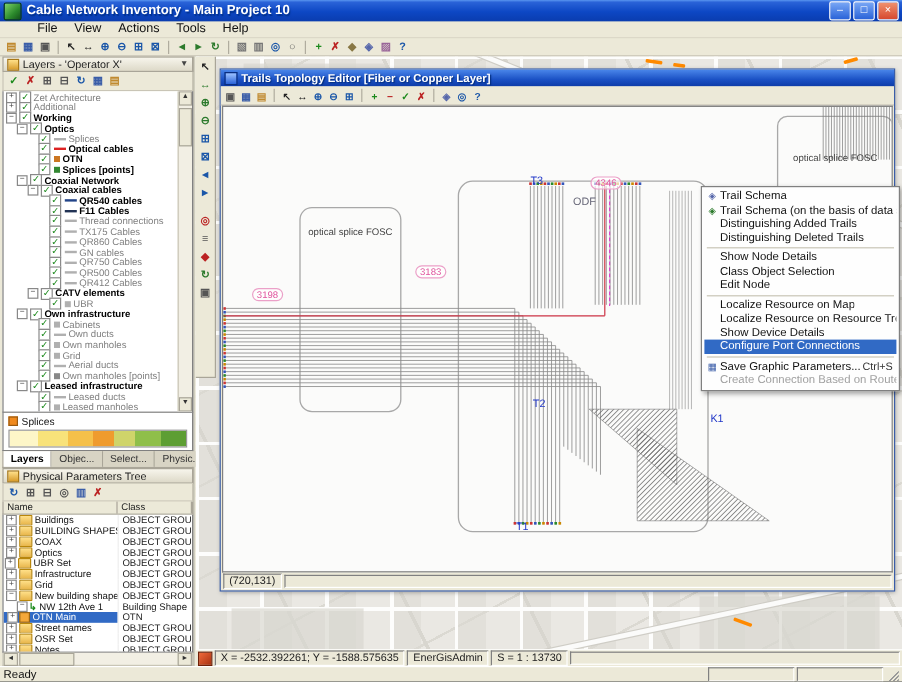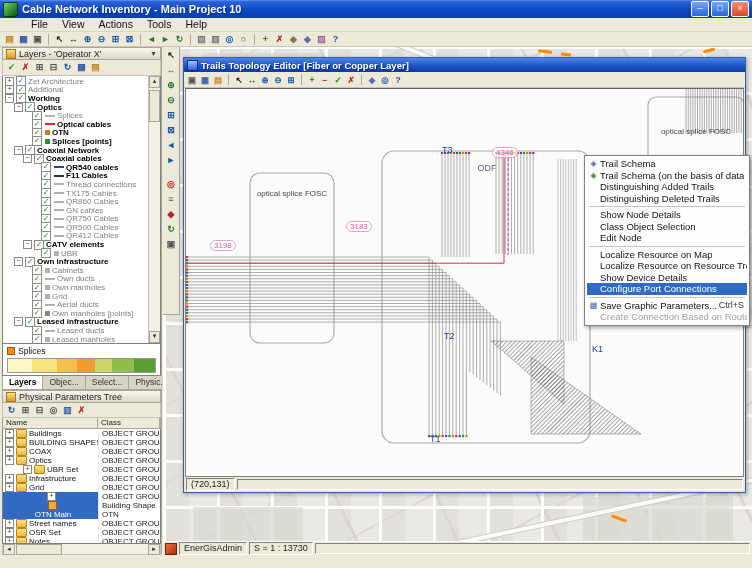--- a/index.html
+++ b/index.html
@@ -431,21 +431,21 @@
           </div>
           <div class="rrow">
             <div class="rname" style="padding-left: 2px;">
               <span class="exp">+</span>
               <span class="ficon"></span>
               <span class="txt">Optics</span>
             </div>
             <div class="rcls">OBJECT GROUP</div>
           </div>
           <div class="rrow">
-            <div class="rname" style="padding-left: 20px;">
+            <div class="rname" style="padding-left: 1px;">
               <span class="exp">+</span>
               <span class="ficon"></span>
               <span class="txt">UBR Set</span>
             </div>
             <div class="rcls">OBJECT GROUP</div>
           </div>
           <div class="rrow">
             <div class="rname" style="padding-left: 2px;">
               <span class="exp">+</span>
               <span class="ficon"></span>
@@ -471,21 +471,21 @@
           </div>
           <div class="rrow">
             <div class="rname" style="padding-left: 11px;">
               <span class="exp">−</span>
               <span class="aicon">↳</span>
               <span class="txt">NW 12th Ave 1</span>
             </div>
             <div class="rcls">Building Shape</div>
           </div>
           <div class="rrow sel">
-            <div class="rname" style="padding-left: 3px; flex-direction: column;">
+            <div class="rname" style="padding-left: 3px;">
               <span class="exp">+</span>
               <span class="oicon"></span>
               <span class="txt">OTN Main</span>
             </div>
             <div class="rcls">OTN</div>
           </div>
           <div class="rrow">
             <div class="rname" style="padding-left: 2px; margin-top: 16px;">
               <span class="exp">+</span>
               <span class="ficon"></span>
@@ -762,20 +762,21 @@
         <span class="plabel" style="left:24px;top:151px;">3198</span>
       </div>
       <div class="editor-status">
         <span class="sunken">(720,131)</span>
         <span class="sunken fill"></span>
       </div>
     </div>
 
     <div class="map-status">
       <span class="ms-icon"></span>
+      <span class="sunken">X = -2532.392261; Y = -1588.575635</span>
       <span class="sunken">EnerGisAdmin</span>
       <span class="sunken">S = 1 : 13730</span>
       <span class="sunken fill"></span>
     </div>
   </div>
 
   <div class="context-menu" id="context-menu">
       <div class="mi">
         <span class="mico" style="color: rgb(85, 102, 170);">◈</span>
         <span class="mlabel">Trail Schema</span>
@@ -827,13 +828,19 @@
         <span class="mico" style="color: rgb(58, 93, 168);">▦</span>
         <span class="mlabel">Save Graphic Parameters...</span>
         <span class="msc">Ctrl+S</span>
       </div>
       <div class="mi dis">
         <span class="mico"></span>
         <span class="mlabel">Create Connection Based on Route...</span>
       </div>
     </div>
 
+  <div class="statusbar">
+    <span class="ready">Ready</span>
+    <span class="sb-cell"></span>
+    <span class="sb-cell"></span>
+    <span class="grip"></span>
+  </div>
 </div>
 
 </body></html>

